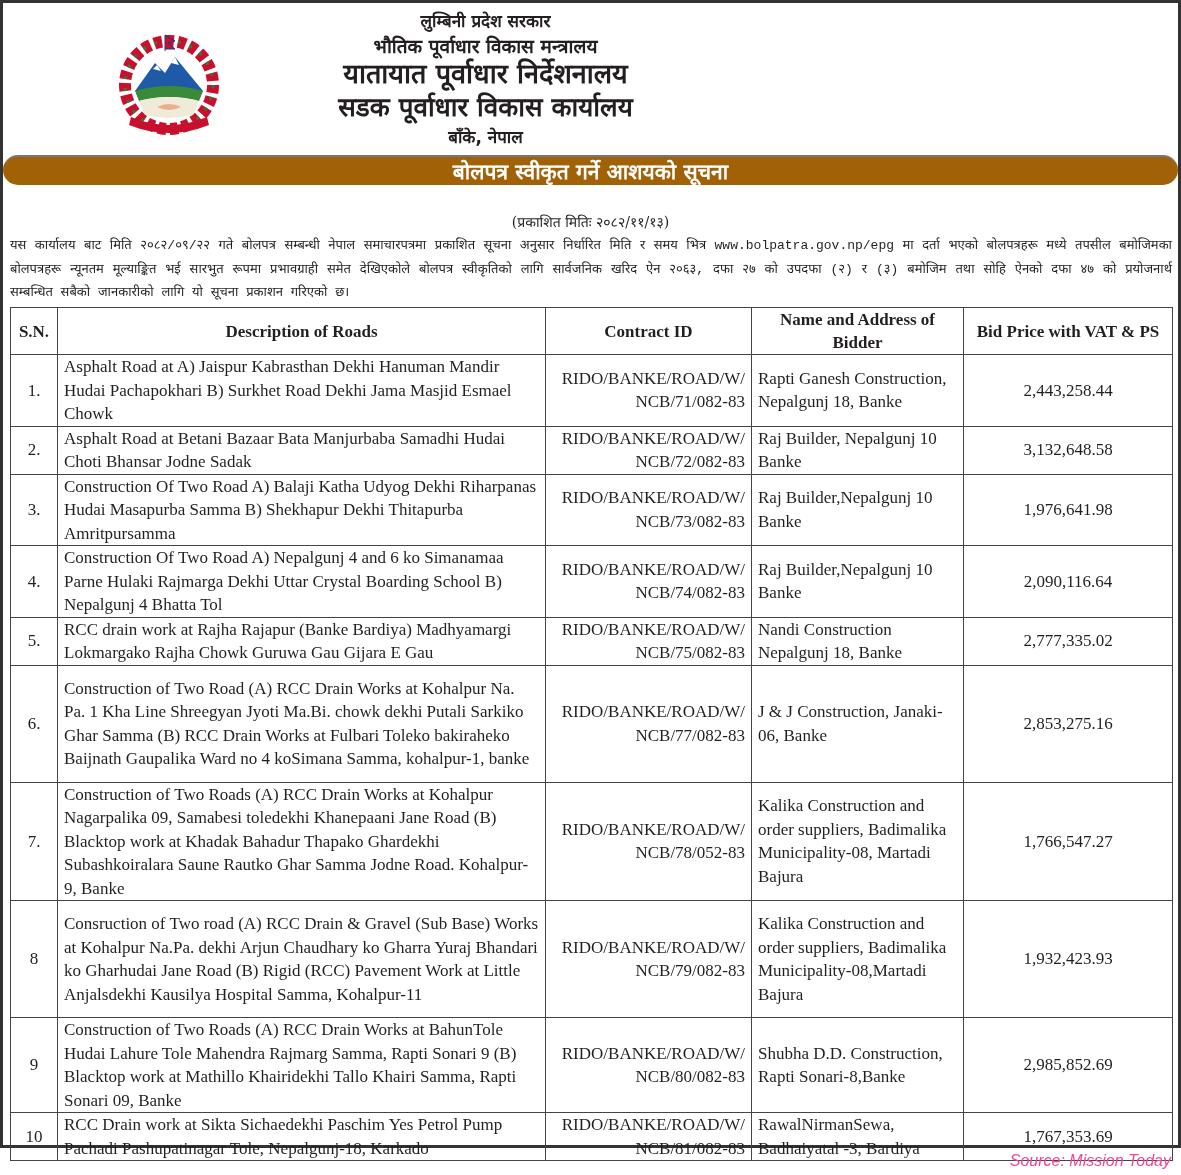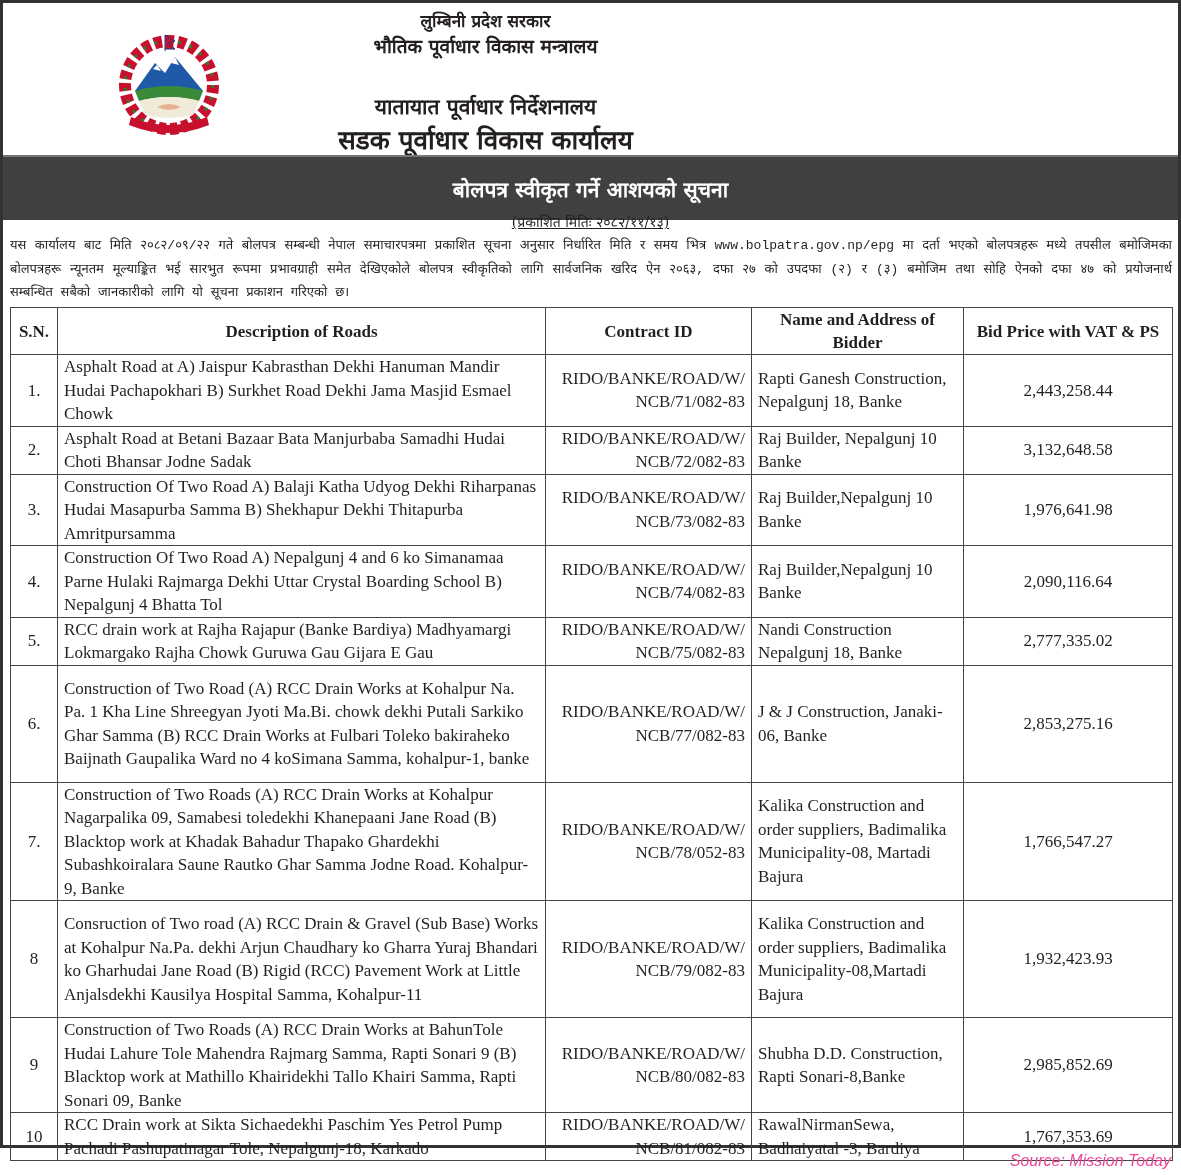--- a/index.html
+++ b/index.html
@@ -9,33 +9,33 @@
   .frame {
     position: absolute; left: 0; top: 0; width: 1181px; height: 1148px;
     border: 3px solid #333; border-top: 3px solid #333;
   }
   
   .header { position: absolute; left: 3px; top: 3px; width: 965px; height: 152px; background: #fff; }
   .emblem { position: absolute; left: 110px; top: 26px; width: 112px; height: 112px; }
   .header-lines { position: absolute; left: 0; right: 0; top: 6px; text-align: center; font-family: "DejaVu Sans", sans-serif; font-weight: bold; }
   .hl1 { font-size: 17px; line-height: 24px; left: 0; }
   .hl2 { font-size: 19px; line-height: 26px; }
-  .hl3 { font-size: 21px; line-height: 30px; margin-top: 33px; }
+  .hl3 { font-size: 27px; line-height: 30px; }
   .hl4 { font-size: 26px; line-height: 36px; }
   .hl5 { font-size: 17px; line-height: 24px; }
   .header-lines div { transform: translateX(0px); }
 
   .title-bar {
-    position: absolute; left: 3px; top: 155px; width: 1175px; height: 65px;
-    background: #404040; color: #fff; border-top: 2px solid #777;
+    position: absolute; left: 3px; top: 155px; width: 1175px; height: 30px;
+    background: #a16207; color: #fff; border-top: 2px solid #777;
     display: flex; align-items: center; justify-content: center;
-    font-family: "DejaVu Serif", serif; font-size: 21px; font-weight: bold;
+    font-family: "DejaVu Serif", serif; font-size: 21px; font-weight: bold; border-radius: 22px;
   }
 
-  .published { position: absolute; left: 0; right: 0; top: 212px; text-align: center; font-size: 14px; font-family: "DejaVu Serif", serif; text-decoration: underline; }
+  .published { position: absolute; left: 0; right: 0; top: 212px; text-align: center; font-size: 14px; font-family: "DejaVu Serif", serif; }
   .intro {
     position: absolute; left: 10px; top: 234px; width: 1162px;
     font-family: Liberation Mono, monospace; font-size: 13px; line-height: 23.5px; text-align: justify;
   }
 
   table.bids {
     position: absolute; left: 10px; top: 307px; width: 1163px;
     border-collapse: collapse; font-family: "Liberation Serif", serif; font-size: 17px; color: #231f20; padding-left: 25px;
   }
   table.bids th, table.bids td { border: 1px solid #444; padding: 0 6px; vertical-align: middle; line-height: 23.5px; }

